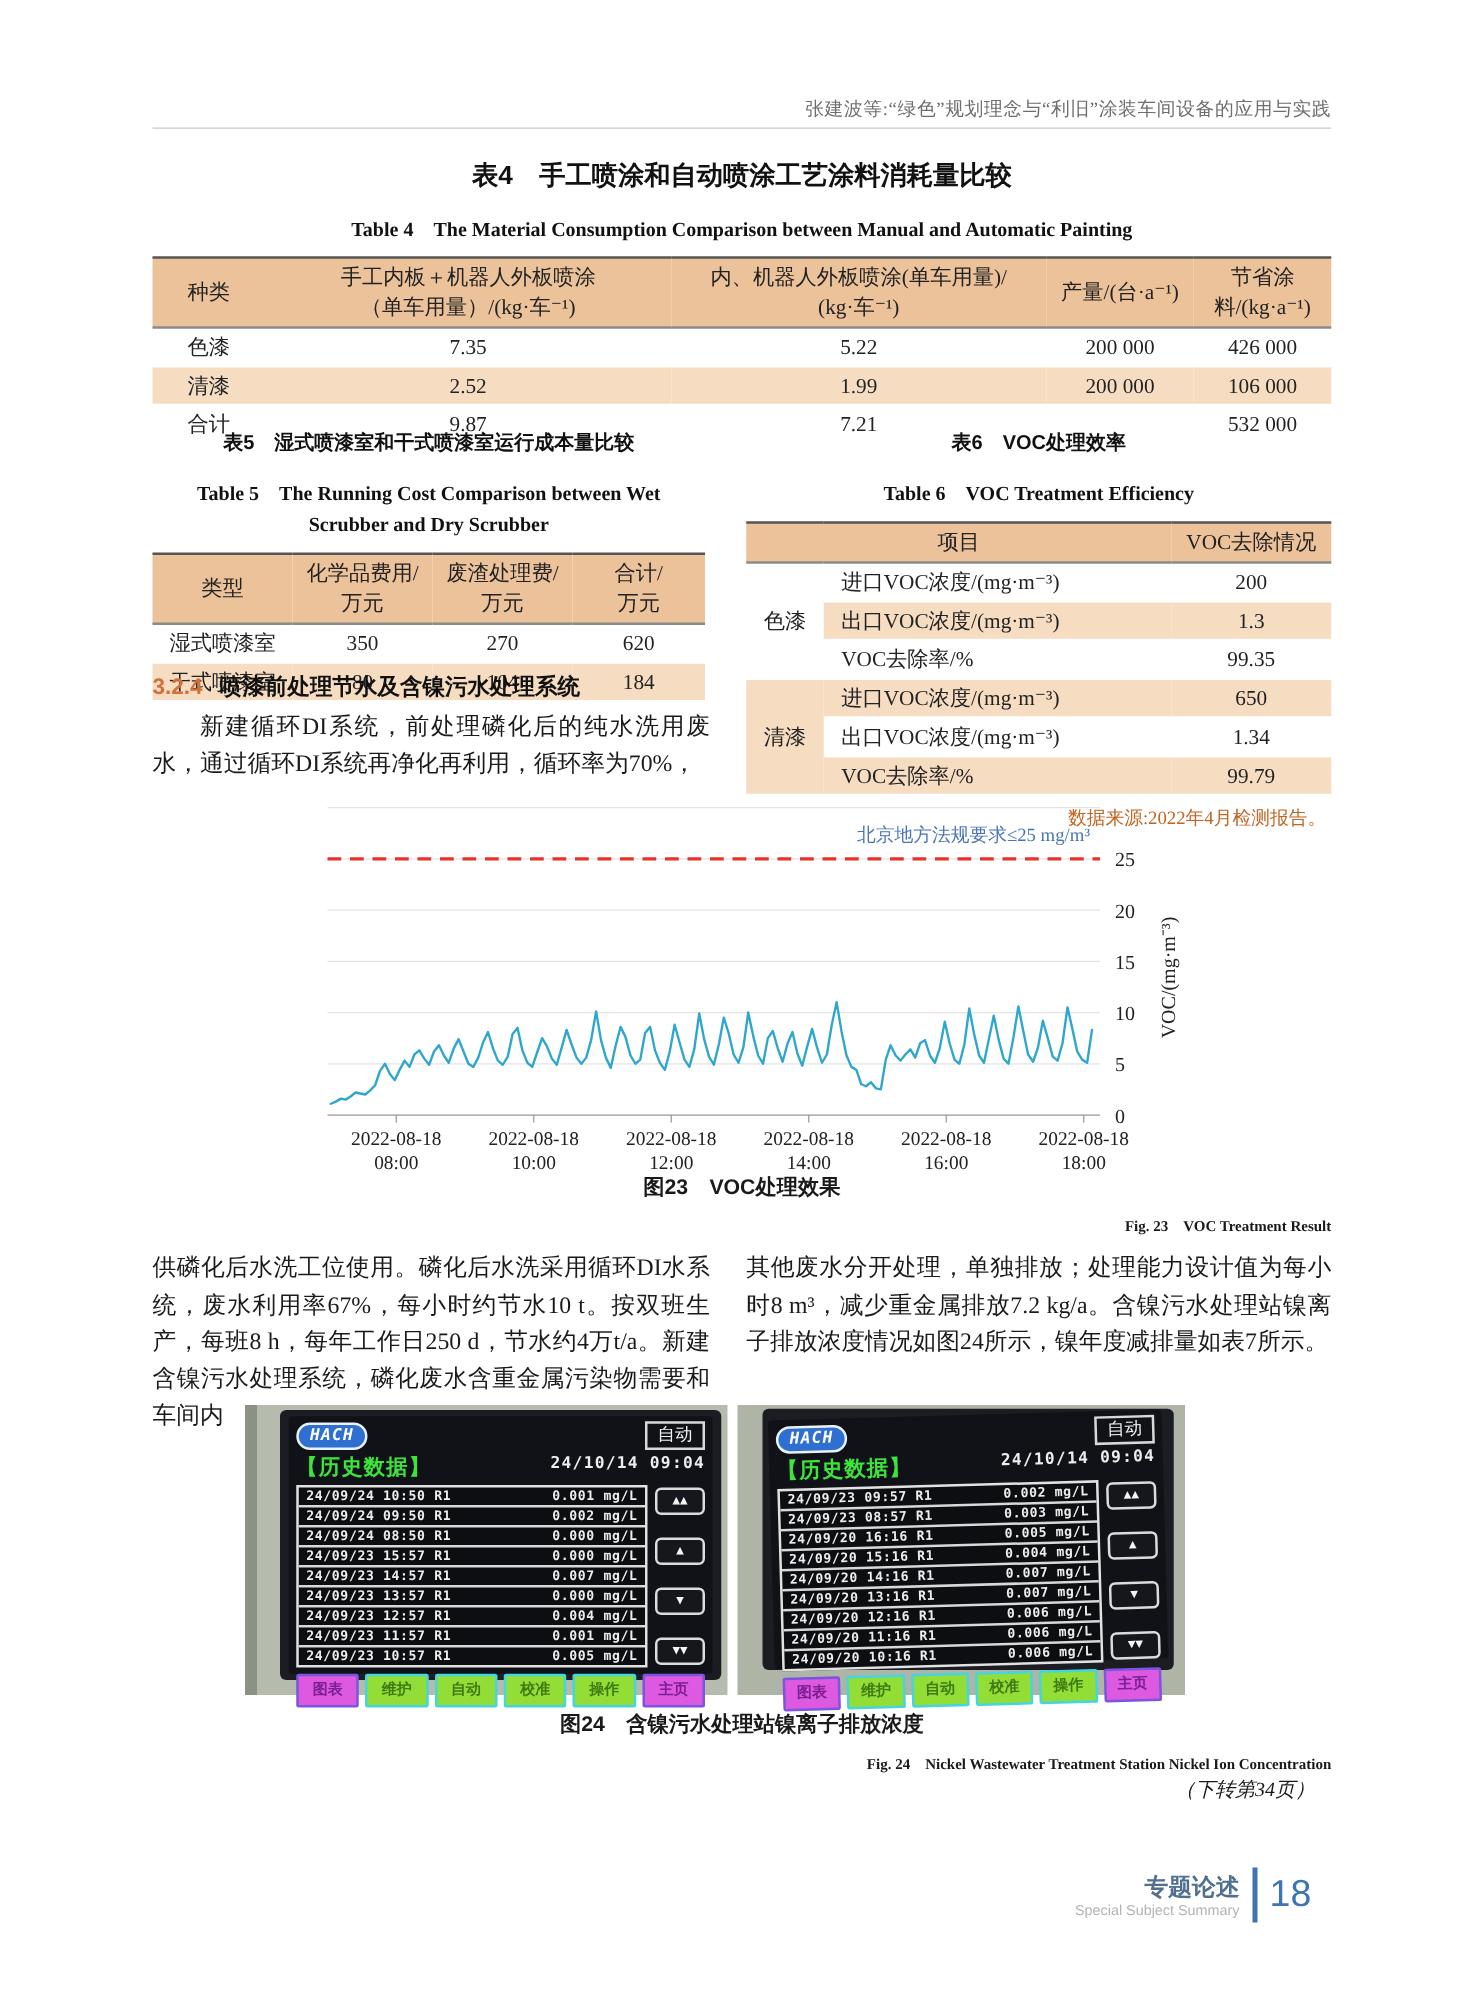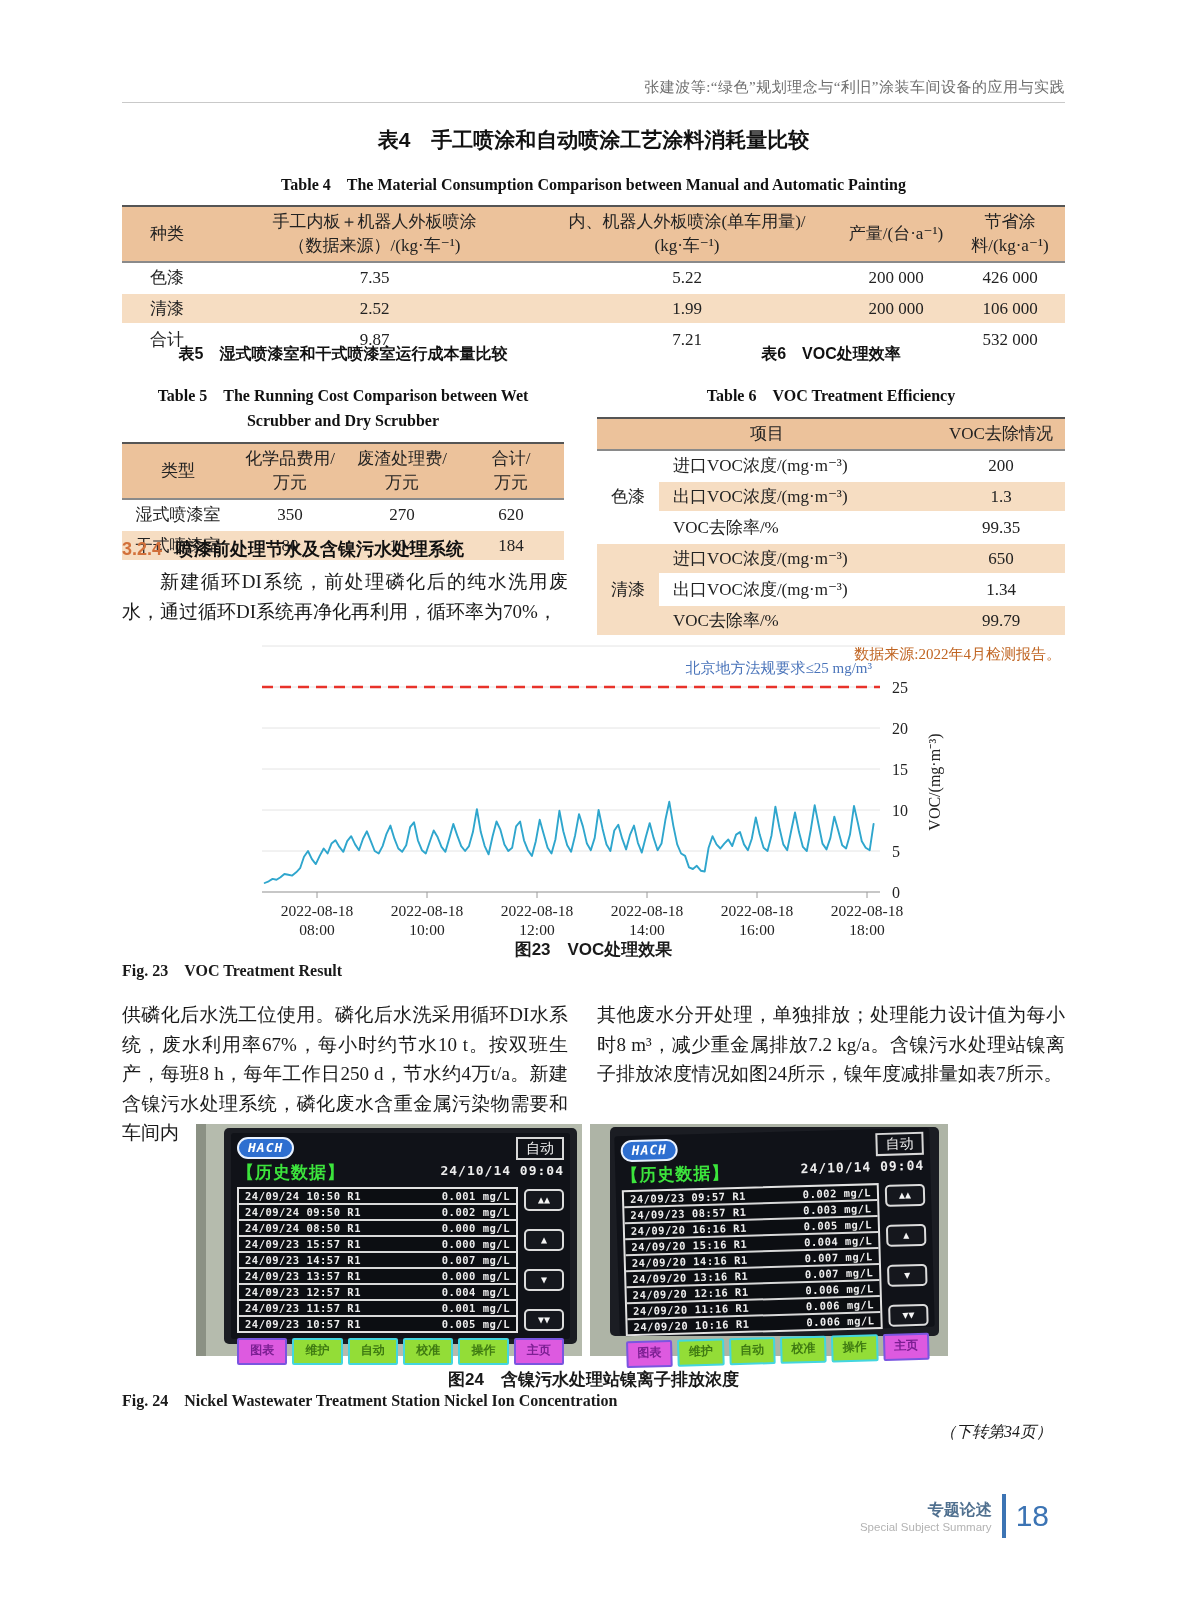--- a/index.html
+++ b/index.html
@@ -23,21 +23,21 @@
   td.white{background:#ffffff;}
   .t6 td.item{text-align:left;padding-left:14px;}
   
   .blk{position:absolute;}
   .note-src{color:#c06522;font-size:15px;text-align:right;margin-top:8px;padding-right:4px;}
   .sec-head{font-family:"Liberation Sans","DejaVu Sans",sans-serif;font-weight:bold;font-size:18px;color:#111;}
   .sec-num{color:#d2703a;margin-right:14px;}
   .para{font-size:19px;line-height:29.5px;text-align:justify;text-indent:2em;margin-top:6px;}
   .bodycol{font-size:19px;line-height:29.5px;text-align:justify;}
   .fig-cap-zh{font-family:"Liberation Sans","DejaVu Sans",sans-serif;font-weight:bold;font-size:17px;text-align:center;}
-  .fig-cap-en{font-weight:bold;font-size:16px;text-align:left;margin-top:0;}
+  .fig-cap-en{font-weight:bold;font-size:12px;text-align:right;margin-top:12px;}
   
   .photos{position:absolute;top:1124px;left:196px;width:752px;height:232px;}
   .photo{position:absolute;top:0;height:232px;background:#b2b8aa;}
   .photo-left{left:0;width:386px;background:linear-gradient(90deg,#8b9184 0 10px,#b5bbad 10px);}
   .photo-right{left:394px;width:358px;background:#aeb4a6;}
   .bezel{position:absolute;background:#1b1d23;border-radius:5px;}
   .photo-left .bezel{left:28px;top:4px;right:5px;bottom:12px;}
   .photo-right .bezel{left:20px;top:3px;right:9px;bottom:20px;}
   .screen{position:absolute;inset:5px 7px;background:#101218;border-radius:3px;padding:4px 6px;
           font-family:"DejaVu Sans Mono","Liberation Mono",monospace;color:#ededed;}
@@ -60,21 +60,21 @@
         color:#f5f5f5;font-weight:bold;background:#15171d;}
   .hmi-btns{display:flex;gap:5px;margin-top:5px;}
   .hmi-btn{flex:1;height:23px;border-radius:2px;text-align:center;font-size:12px;font-weight:bold;line-height:21px;
         font-family:"Liberation Sans","DejaVu Sans",sans-serif;}
   .hmi-btn.magenta{background:#dd5ae0;border:2px solid #7a55e0;color:#7c1f93;}
   .hmi-btn.green{background:#93dd37;border:2px solid #43d6df;color:#3f7a12;}
   
   .continuation{position:absolute;top:1422px;left:122px;width:930px;text-align:right;font-size:16px;font-style:italic;}
   .footer{position:absolute;top:1494px;right:138px;display:flex;align-items:center;gap:10px;}
   .footer-col{text-align:right;}
-  .footer-zh{font-family:Liberation Mono, monospace;font-weight:bold;font-size:16px;color:#50708f;}
+  .footer-zh{font-family:Liberation Mono, monospace;font-weight:bold;font-size:19px;color:#50708f;}
   .footer-en{font-size:11.5px;color:#b3b3b3;font-family:"Liberation Sans","DejaVu Sans",sans-serif;}
   .footer-bar{width:4px;height:44px;background:#3c74b4;}
   .footer-page{font-family:"Liberation Sans","DejaVu Sans",sans-serif;font-size:30px;color:#3c74b4;}
   .chart-wrap{position:absolute;top:632px;left:240px;width:715px;height:312px;}
 </style>
 </head>
 <body>
 
 <div class="page">
 
@@ -89,21 +89,21 @@
           <col style="width:90px">
           <col style="width:325px">
           <col style="width:300px">
           <col style="width:118px">
           <col style="width:110px">
         </colgroup>
       <thead>
           <tr>
         <th>种类</th>
         <th>手工内板＋机器人外板喷涂
-（数据来源）/(kg·车⁻¹)</th>
+（单车用量）/(kg·车⁻¹)</th>
         <th>内、机器人外板喷涂(单车用量)/
 (kg·车⁻¹)</th>
         <th>产量/(台·a⁻¹)</th>
         <th>节省涂料/(kg·a⁻¹)</th>
       </tr>
         </thead>
       <tbody>
         <tr>
           <td>色漆</td>
           <td>7.35</td>

